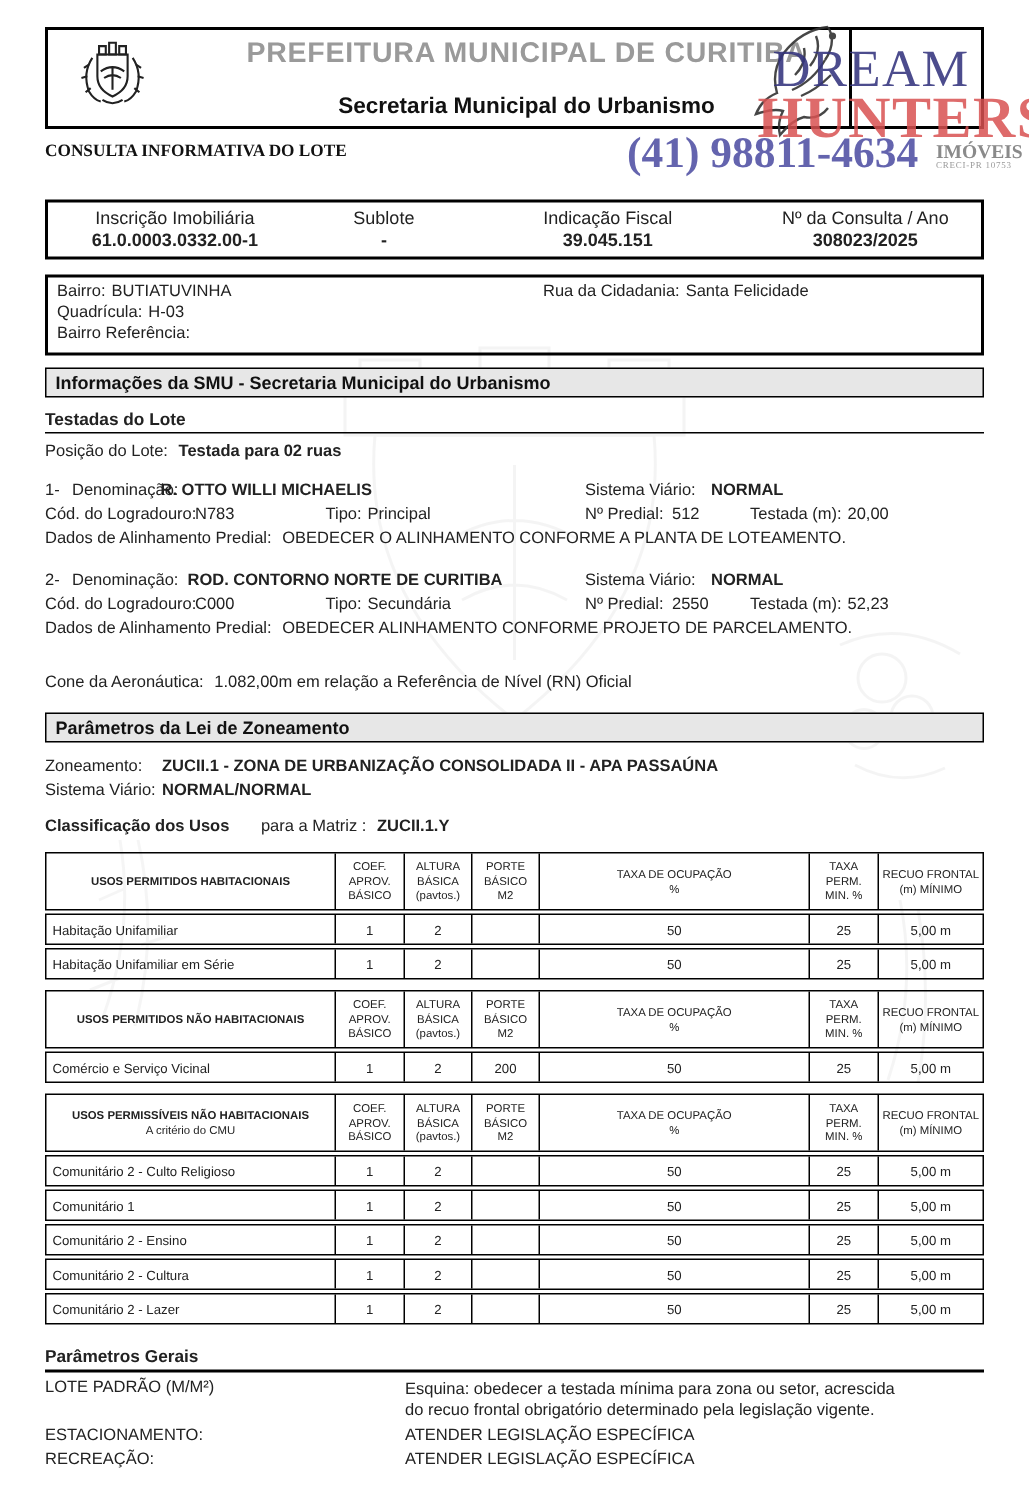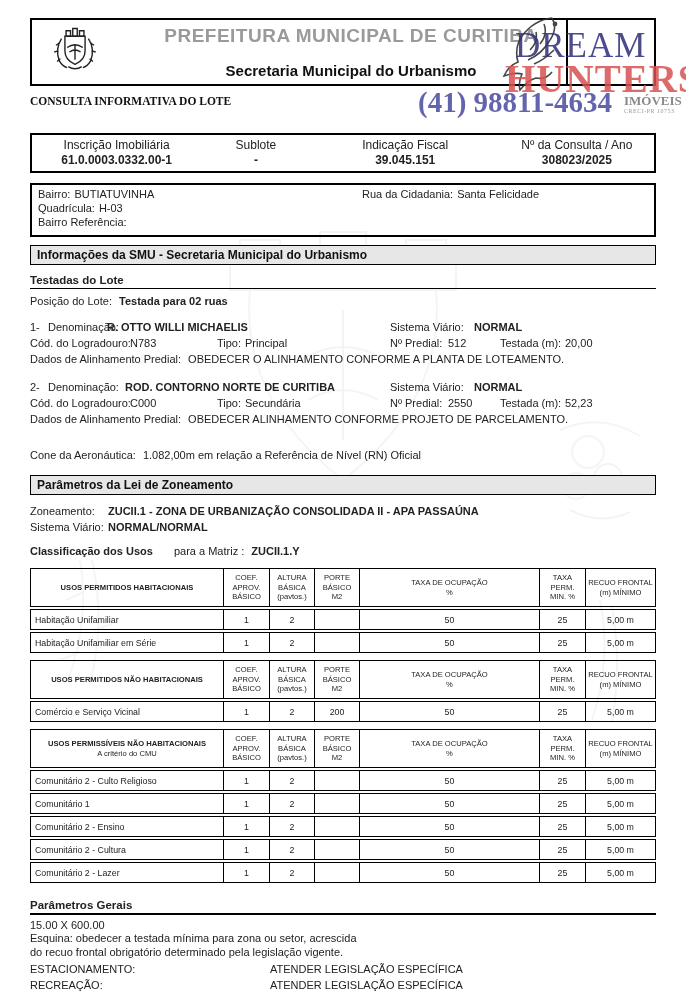--- a/index.html
+++ b/index.html
@@ -368,22 +368,22 @@
         <div class="zc c-alt">2</div>
         <div class="zc c-porte"></div>
         <div class="zc c-taxa">50</div>
         <div class="zc c-perm">25</div>
         <div class="zc c-recuo">5,00 m</div>
       </div>
     </div>
 
     <div class="gen-heading">Parâmetros Gerais</div>
     <div class="gen-row">
+      <div class="gen-label">LOTE PADRÃO (M/M²)</div>
       <div class="gen-value">
-        <div>15.00 X 600.00</div>
         <div class="esquina">Esquina: obedecer a testada mínima para zona ou setor, acrescida do recuo frontal obrigatório determinado pela legislação vigente.</div>
       </div>
     </div>
     <div class="gen-row">
       <div class="gen-label">ESTACIONAMENTO:</div>
       <div class="gen-value">ATENDER LEGISLAÇÃO ESPECÍFICA</div>
     </div>
     <div class="gen-row">
       <div class="gen-label">RECREAÇÃO:</div>
       <div class="gen-value">ATENDER LEGISLAÇÃO ESPECÍFICA</div>

